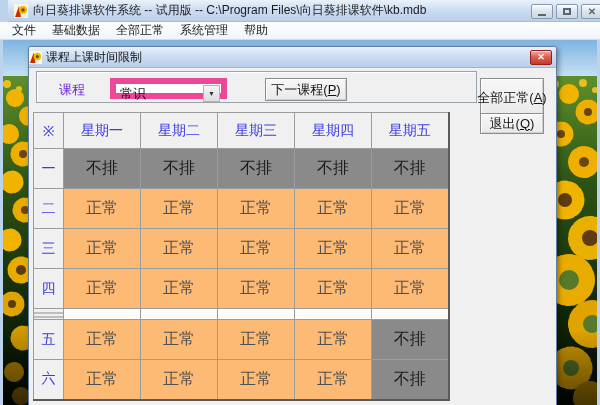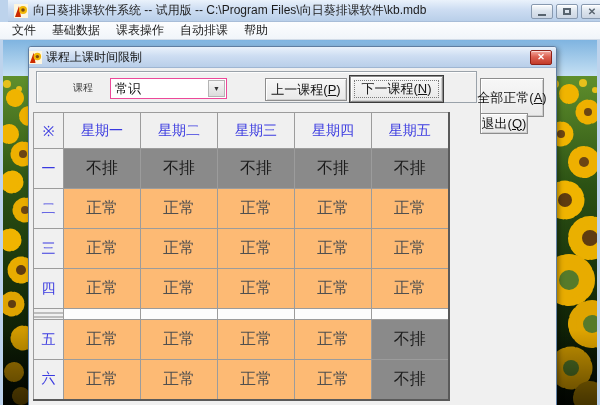--- a/index.html
+++ b/index.html
@@ -67,24 +67,24 @@
     color:#fff; font-size:9px; font-weight:bold;
     display:flex; align-items:center; justify-content:center; line-height:1;
   }
   .dlg-body{ position:relative; width:100%; height:379px; }
 
   .frame{
     position:absolute; left:7px; top:3px; width:441px; height:32px;
     border:1px solid #9aa2aa;
     box-shadow:inset 1px 1px 0 #fdfdfd;
   }
-  .course-label{ position:absolute; left:44px; top:13px; font-size:10px; color:#404040; }
+  .course-label{ position:absolute; left:30px; top:13px; font-size:13px; color:#6d28d9; }
   .combobox{
     position:absolute; left:81px; top:10px; width:117px; height:21px;
-    background:#fff; border:1px solid #ec4899;
+    background:#fff; border:6px solid #ec4899;
   }
   .combo-value{ position:absolute; left:4px; top:2px; font-size:13px; color:#141414; line-height:16px; }
   .combo-btn{
     position:absolute; right:1px; top:1px; width:17px; height:17px;
     background:linear-gradient(#f6f6f6,#dcdcdc);
     border:1px solid #b4b4b4;
     display:flex; align-items:center; justify-content:center;
     font-size:7px; color:#333;
   }
 
@@ -100,21 +100,21 @@
   .btn-prev{ left:236px; top:10px; width:82px; height:23px; }
   .btn-next{
     left:321px; top:8px; width:93px; height:26px;
     box-shadow:0 0 0 1px #3c3c3c, inset 1px 1px 0 #ffffff, inset -1px -1px 0 #cfcfcf;
   }
   .btn-next::after{
     content:""; position:absolute; left:3px; top:3px; right:3px; bottom:3px;
     border:1px dotted #7a7a7a;
   }
   .btn-all{ left:451px; top:10px; width:64px; height:39px; }
-  .btn-exit{ left:451px; top:45px; width:48px; height:21px;justify-content:center; }
+  .btn-exit{ left:451px; top:45px; width:64px; height:21px;justify-content:center; }
 
   
   .grid{
     position:absolute; left:4px; top:44px;
     border-collapse:collapse; table-layout:fixed;
     border:1px solid #5a5a5a;
     border-right-width:2px; border-bottom-width:2px;
   }
   .grid td{
     border:1px solid #9c9c9c; text-align:center; vertical-align:middle;
@@ -156,22 +156,22 @@
         </div>
       <div class="winbtn">
           <span class="glyph-x">✕</span>
         </div>
     </div>
   </div>
 
   <div class="menubar">
     <span class="menuitem">文件</span>
     <span class="menuitem">基础数据</span>
-    <span class="menuitem">课表操作</span>
-    <span class="menuitem">自动排课</span>
+    <span class="menuitem">全部正常</span>
+    <span class="menuitem">系统管理</span>
     <span class="menuitem">帮助</span>
   </div>
 
   <div class="client">
     <svg width="594" height="365" viewBox="0 0 594 365" preserveAspectRatio="none">
       <defs>
         <linearGradient id="sky" x1="0" y1="0" x2="0" y2="1">
           <stop offset="0" stop-color="#7fb4e0"></stop>
             <stop offset="1" stop-color="#ddeffa"></stop>
         </linearGradient>
@@ -262,24 +262,21 @@
         <span class="course-label">课程</span>
 
         <div class="combobox">
           <span class="combo-value">常识</span>
           <div class="combo-btn">
             <span>▼</span>
           </div>
         </div>
 
         <div class="btn btn-prev">
-          <span><span>上一课程(</span><u>P</u><span>)</span></span>
-        </div>
-        <div class="btn btn-next">
-          <span><span>下一课程(</span><u>N</u><span>)</span></span>
+          <span><span>下一课程(</span><u>P</u><span>)</span></span>
         </div>
         <div class="btn btn-all">
           <span><span>全部正常(</span><u>A</u><span>)</span></span>
         </div>
         <div class="btn btn-exit">
           <span><span>退出(</span><u>Q</u><span>)</span></span>
         </div>
 
         <table class="grid">
           <colgroup>

